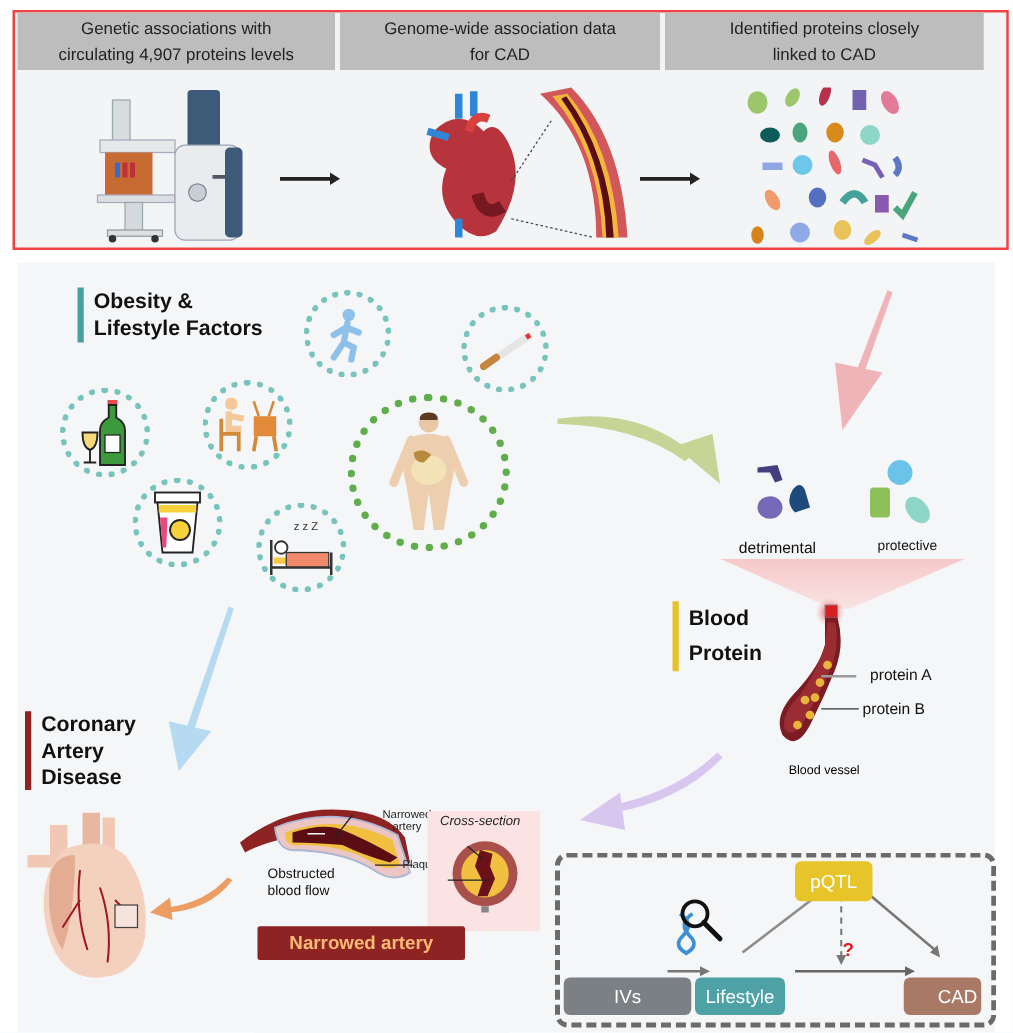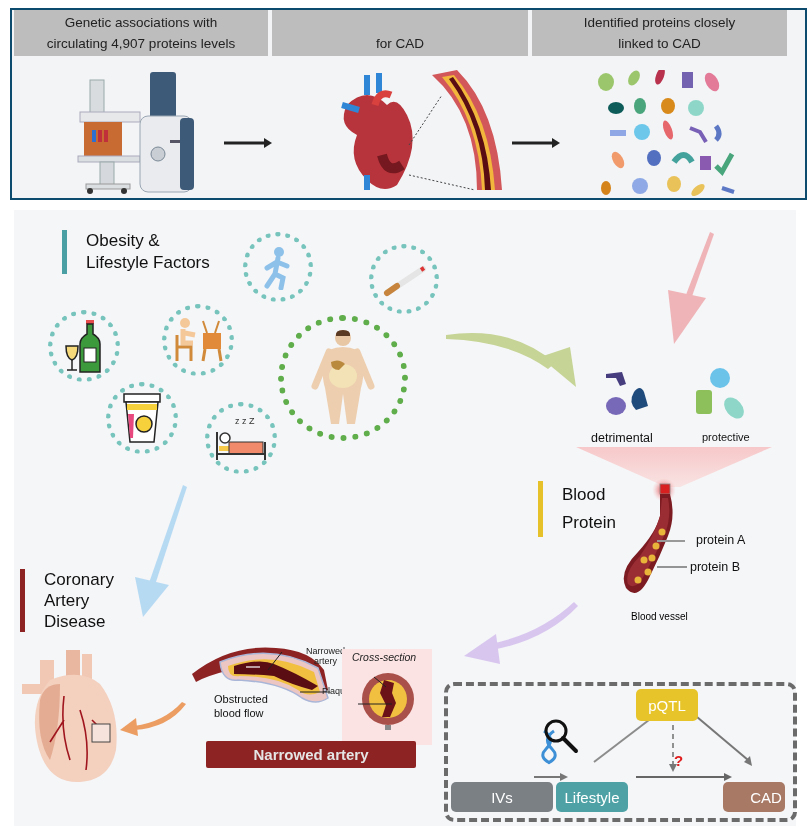--- a/index.html
+++ b/index.html
@@ -1,46 +1,46 @@
 <!DOCTYPE html>
 <html><head>
 <meta charset="utf-8">
 <style>
   * { box-sizing: border-box; margin: 0; padding: 0; }
   body { width: 810px; height: 826px; background: #ffffff; font-family: "Liberation Sans", sans-serif; position: relative; overflow: hidden; }
   .abs { position: absolute; }
 
   
-  #top-panel { left: 10px; top: 8px; width: 797px; height: 192px; border: 2px solid #0c4a6e; background: #f3f4f6; }
+  #top-panel { left: 10px; top: 8px; width: 797px; height: 192px; border: 2px solid #ef4444; background: #f3f4f6; }
   .top-header { position: absolute; top: 0; height: 46px; background: #bdbdbd; color: #222; font-size: 13.5px; text-align: center; display: flex; align-items: center; justify-content: center; line-height: 21px; padding: 0 6px; }
 
   
   #bottom-panel { left: 14px; top: 210px; width: 782px; height: 616px; background: #f5f6f8; }
 
-  .section-title { position: absolute; font-weight: normal; color: #111; font-size: 17px; line-height: 22px; padding-left: 24px; }
+  .section-title { position: absolute; font-weight: bold; color: #111; font-size: 17px; line-height: 22px; padding-left: 13px; }
   .section-title .bar { position: absolute; left: 0; top: 0; bottom: 0; width: 5px; }
 
   .dashed-circle { position: absolute; border-radius: 50%; border: 5px dotted #77c4bd; display: flex; align-items: center; justify-content: center; }
 
   .label { position: absolute; font-size: 12.5px; color: #111; white-space: nowrap; }
   .small-label { position: absolute; font-size: 9px; color: #222; white-space: nowrap; text-align: center; line-height: 10px; }
 
   .flow-box { position: absolute; color: #fff; font-size: 15px; display: flex; align-items: center; justify-content: center; border-radius: 5px; }
 
-  #narrowed-banner { left: 206px; top: 741px; width: 210px; height: 27px; background: #8e2323; color: #e5e5e5; font-size: 15px; font-weight: bold; display: flex; align-items: center; justify-content: center; border-radius: 2px; }
+  #narrowed-banner { left: 206px; top: 741px; width: 166px; height: 27px; background: #8e2323; color: #fdba74; font-size: 15px; font-weight: bold; display: flex; align-items: center; justify-content: center; border-radius: 2px; }
 </style>
 </head>
 <body>
 
 <div id="top-panel" class="abs">
   <div class="top-header" style="left:2px;width:254px;">
     <div><span>Genetic associations with</span><br><span>circulating 4,907 proteins levels</span></div>
   </div>
   <div class="top-header" style="left:260px;width:256px;">
-    <div><br><span>for CAD</span></div>
+    <div><span>Genome-wide association data</span><br><span>for CAD</span></div>
   </div>
   <div class="top-header" style="left:520px;width:255px;">
     <div><span>Identified proteins closely</span><br><span>linked to CAD</span></div>
   </div>
 
   <svg class="abs" style="left:60px;top:60px;" width="130" height="126">
     <rect x="18" y="10" width="14" height="40" fill="#d9dcdf" stroke="#9aa"></rect>
     <rect x="8" y="42" width="60" height="10" fill="#e6e8ea" stroke="#aab"></rect>
     <rect x="12" y="52" width="38" height="36" fill="#c86b33"></rect>
     <rect x="20" y="60" width="4" height="12" fill="#2f6fcf"></rect>

